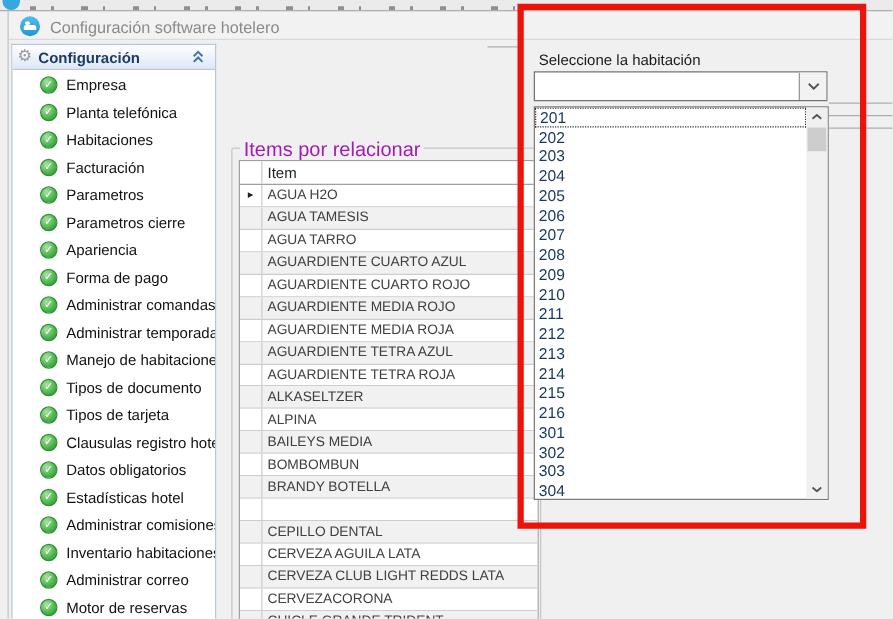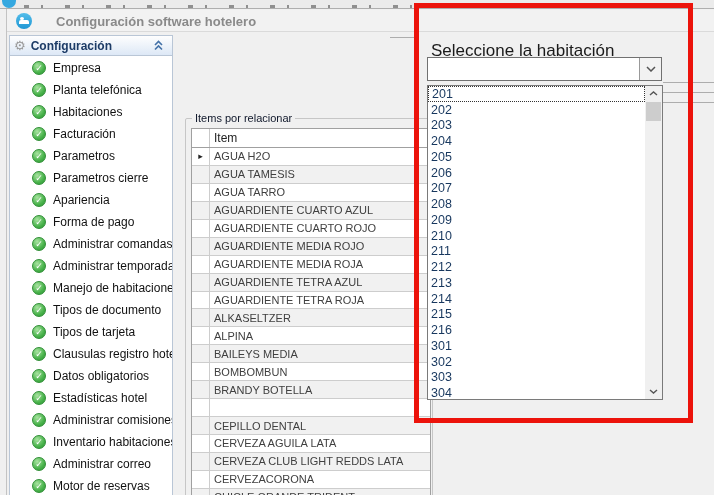--- a/index.html
+++ b/index.html
@@ -12,21 +12,21 @@
   .bg-marks { position:absolute; left:24px; top:5px; width:560px; height:3px;
     background:repeating-linear-gradient(90deg,#8f8f8f 0 5px,transparent 5px 17px,#8f8f8f 17px 19px,transparent 19px 41px); }
   .bg-icon { position:absolute; left:2px; top:0; width:14px; height:8px; background:#35a8e0; border-radius:0 0 7px 7px; }
 
   
   .titlebar { position:absolute; left:6px; top:10px; width:708px; height:22px; background:#f2f2f2; border-bottom:1px solid #dadada; }
   .app-icon { position:absolute; left:10px; top:3px; width:16px; height:16px; border-radius:50%;
     background:linear-gradient(#53bdea,#1f97d4); }
   .app-icon::after { content:""; position:absolute; left:3px; top:7px; width:10px; height:4px; background:#fff; border-radius:2px 2px 0 0; }
   .app-icon::before { content:""; position:absolute; left:4px; top:4px; width:4px; height:3px; background:#fff; border-radius:50%; }
-  .win-title { position:absolute; left:50px; top:4px; font-size:13px; color:#8a8a8a; white-space:nowrap;font-weight:bold; }
+  .win-title { position:absolute; left:34px; top:4px; font-size:13px; color:#8a8a8a; white-space:nowrap; }
 
   .left-frame { position:absolute; left:6px; top:9px; width:1px; height:486px; background:#c3c3c3; }
 
   
   .sidebar { position:absolute; left:9px; top:35px; width:164px; height:460px; background:#fff;
     border:1px solid #b9c6d6; border-bottom:none; }
   .sidebar-header { position:relative; height:20px; background:linear-gradient(#fefefe,#dde8f6);
     border-bottom:1px solid #b9c6d6; display:flex; align-items:center; cursor:default; }
   .gear-icon { font-family:"DejaVu Sans", sans-serif; font-size:13px; color:#9a9a9a; margin:0 5px 0 4px; line-height:1; }
   .sidebar-header .hdr-text { font-size:12px; font-weight:bold; color:#1c3b66; flex:1; }
@@ -36,41 +36,41 @@
   .check-icon { width:14px; height:14px; border-radius:50%; flex:0 0 14px;
     background:radial-gradient(circle at 35% 30%, #a8e3a0, #49b34b 60%, #2e9134);
     border:1px solid #2f8f35; color:#fff; font-size:9px; line-height:12px; text-align:center;
     font-family:"DejaVu Sans", sans-serif; margin-right:7px; }
   .side-item .lbl { font-size:12px; color:#111; white-space:nowrap; }
 
   
   .groupbox { position:absolute; left:185px; top:118px; width:248px; height:385px;
     border:1px solid #c6c6c6; border-radius:2px; }
   .group-caption { position:absolute; left:6px; top:-7px; background:#f0f0f0; padding:0 3px;
-    font-size:11px; color:#0f172a; white-space:nowrap; }
+    font-size:16px; color:#a21caf; white-space:nowrap; }
   .grid { position:absolute; left:5px; top:9px; width:240px; height:368px; overflow:hidden;
     background:#fff; border:1px solid #a0a0a0; }
   .grid-header { display:flex; height:19px; border-bottom:1px solid #a0a0a0; background:#fff; }
   .grid-header .sel { width:18px; border-right:1px solid #c9c9c9; }
   .grid-header .head-cell { flex:1; font-size:12px; color:#222; padding:2px 0 0 4px; }
   .grid-row { display:flex; height:17.95px; background:#fff; border-bottom:1px solid #cdcdcd; cursor:pointer; }
   .grid-row.alt { background:#f1f1f1; }
   .grid-row .sel { width:18px; border-right:1px solid #cdcdcd; font-size:9px; color:#222;
     display:flex; align-items:center; justify-content:center; font-family:"DejaVu Sans", sans-serif; }
   .grid-row .cell { flex:1; font-size:11px; color:#404040; padding-left:4px; display:flex; align-items:center; white-space:nowrap; overflow:hidden; }
 
   
   .hline { position:absolute; height:1px; background:#adadad; }
   .hl-a { left:390px; top:37px; width:27px; }
   .hl-b { left:663px; top:82px; width:51px; }
   .hl-c { left:663px; top:92px; width:51px; }
   .hl-d { left:663px; top:102px; width:51px; }
 
   
-  .room-label { position:absolute; left:431px; top:41px; font-size:17px; color:#1a1a1a; }
+  .room-label { position:absolute; left:431px; top:41px; font-size:12px; color:#1a1a1a; }
   .combobox { position:absolute; left:427px; top:57px; width:235px; height:24px; background:#fff;
     border:1px solid #717171; cursor:pointer; }
   .combo-value { position:absolute; left:4px; top:4px; font-size:12px; color:#17375e; }
   .combo-btn { position:absolute; right:0; top:0; width:22px; height:22px; background:#f2f2f2;
     border-left:1px solid #999; display:flex; align-items:center; justify-content:center; }
 
   .dropdown { position:absolute; left:427px; top:85px; width:236px; height:315px; background:#fff;
     border:1px solid #7a7a7a; }
   .options { position:absolute; left:0; top:0; width:217px; height:391px; overflow:hidden; }
   .option { height:15.75px; display:flex; align-items:center; padding-left:3px;

